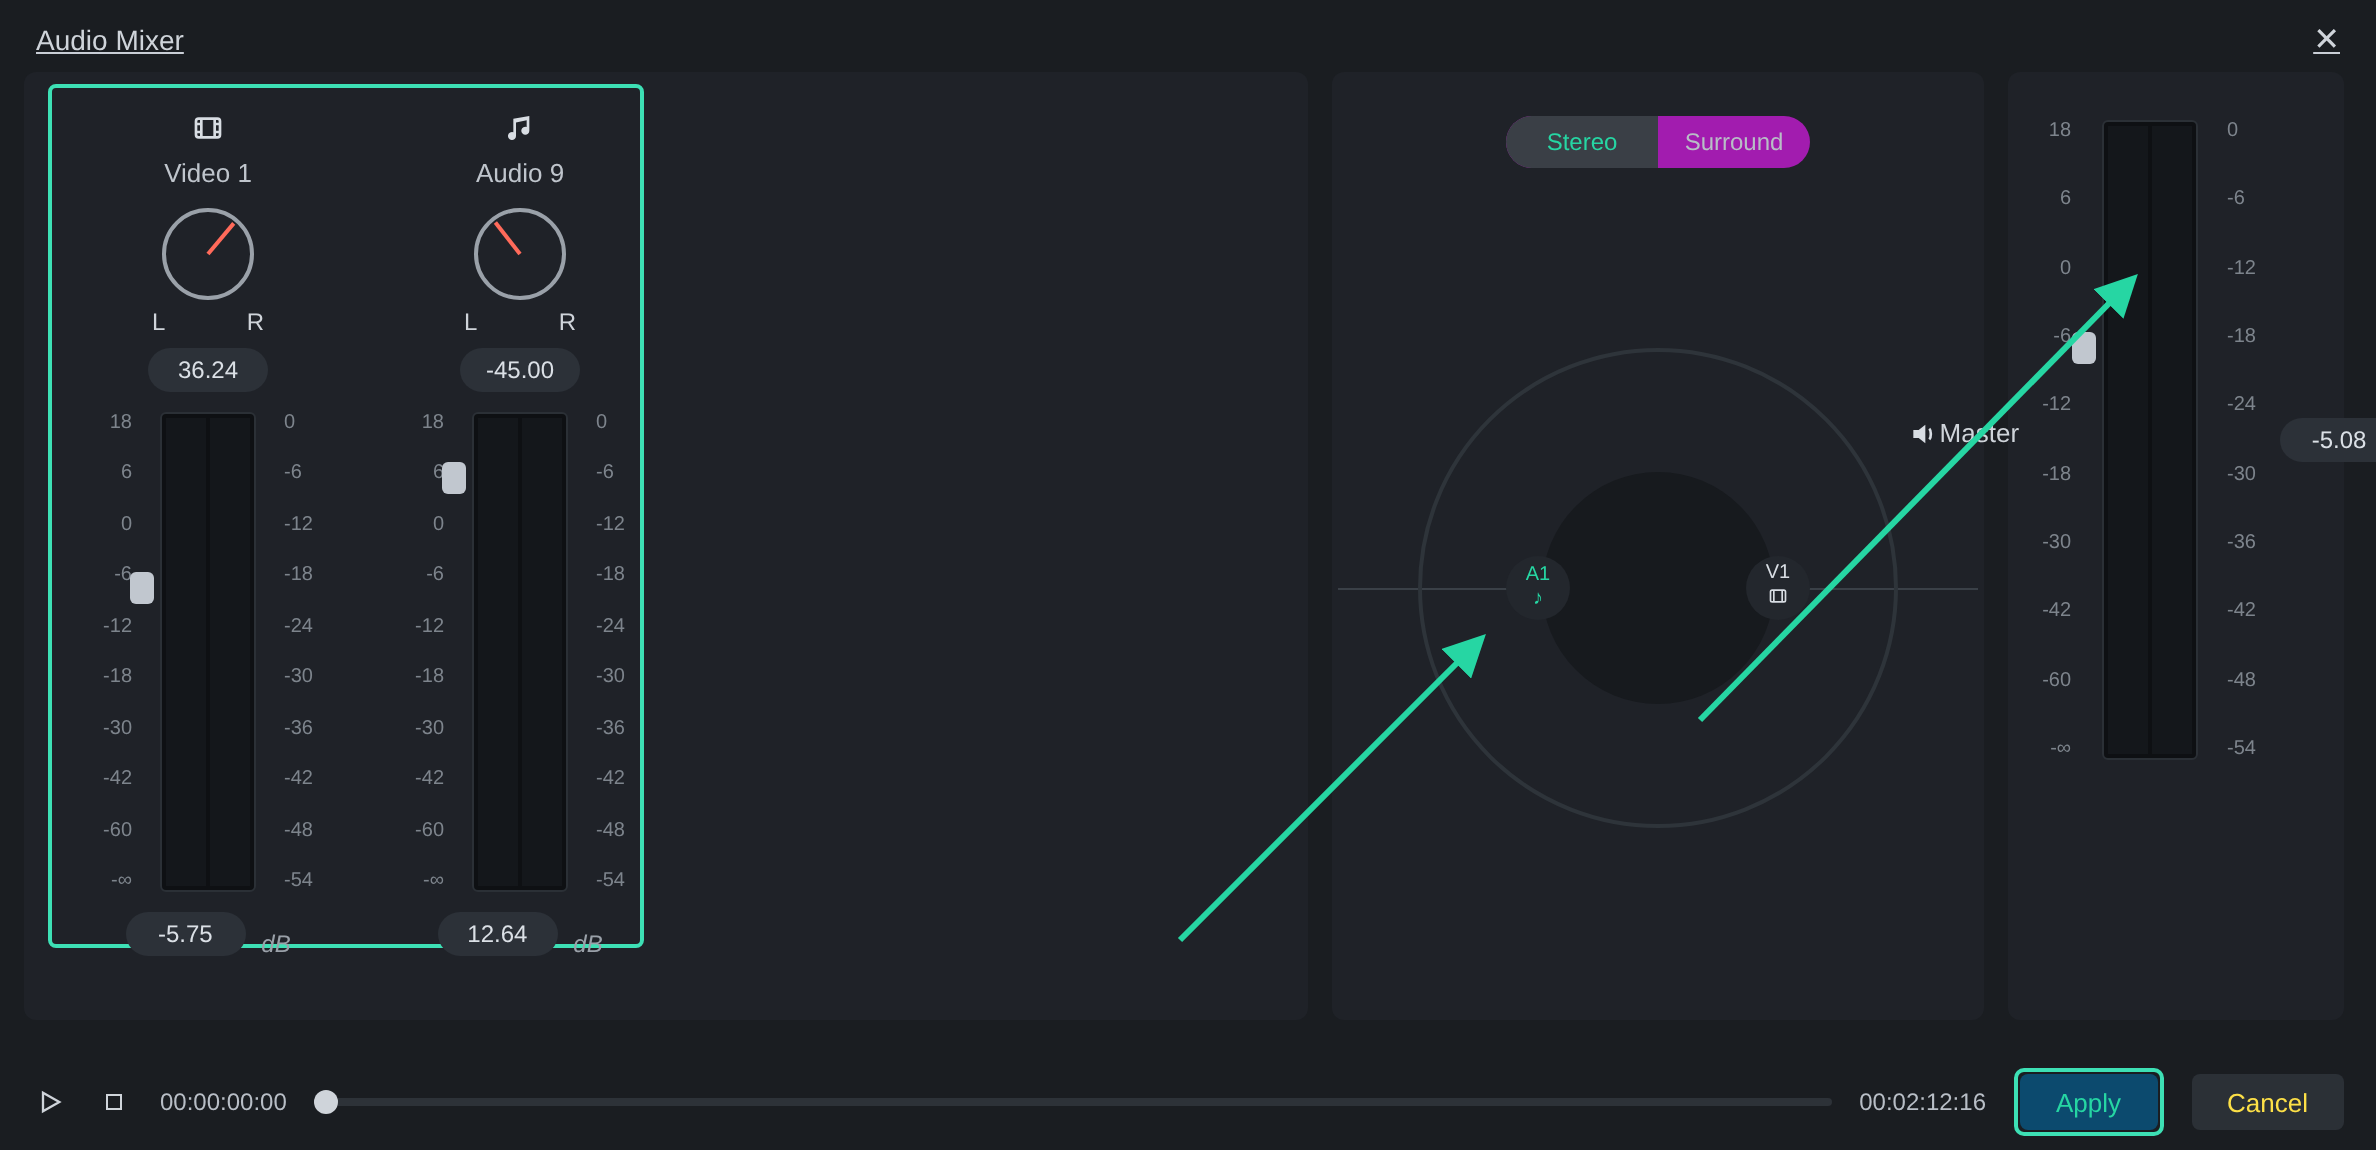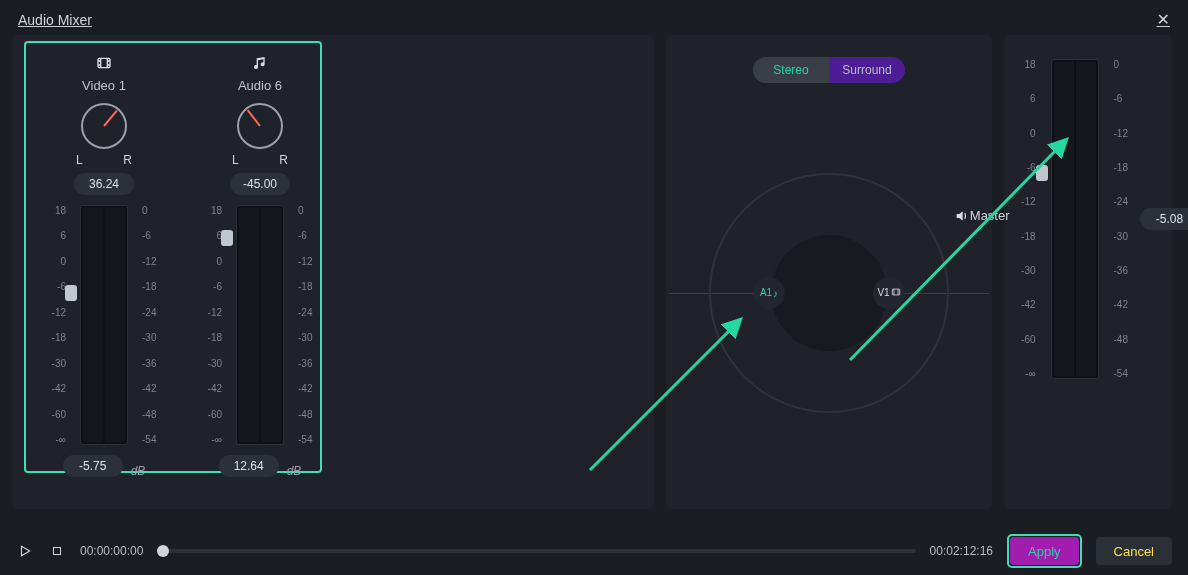--- a/index.html
+++ b/index.html
@@ -124,21 +124,21 @@
 
   .db-row {
     display:flex; align-items:center; gap:8px; margin-top:10px;
   }
   .db-unit { color:#9aa1a9; font-size:12px;font-style:italic; }
 
   
   .mode-toggle {
     margin-top:22px;
     display:flex;
-    background:#4c1d95;
+    background:#a21caf;
     border-radius:14px;
     overflow:hidden;
     height:26px;
   }
   .mode-btn {
     width:76px;
     display:flex; align-items:center; justify-content:center;
     font-size:12px; color:#b8bec6; cursor:pointer;
   }
   .mode-btn.active { background:#3a3f46; color:#26d6a3; }
@@ -160,21 +160,21 @@
     border-radius:50%;
     display:flex; align-items:center; justify-content:center;
   }
   .ring-line {
     position:absolute; top:50%; left:-40px; right:-40px;
     height:1px; background:#3a4047;
   }
   .node {
     width:32px; height:32px; border-radius:50%;
     background:#23272d;
-    display:flex; flex-direction:row; align-items:center; justify-content:center;
+    display:flex; flex-direction:column; align-items:center; justify-content:center;
     position:absolute;
     font-size:10px;
     gap:1px;
   }
   .node .n-label { font-size:10px; line-height:1; }
   .node .n-ico   { font-size:10px; }
   .node.a1 { left:44px; top:104px; color:#26d6a3; }
   .node.v1 { left:164px; top:104px; color:#d8dde3; }
 
   
@@ -223,21 +223,21 @@
     background:#cfd4da; border-radius:50%;
   }
   .btn {
     height:28px; padding:0 18px;
     display:flex; align-items:center; justify-content:center;
     border-radius:4px; font-size:13px; cursor:pointer;
   }
   .btn-apply-wrap {
     border:2px solid #3de0b5; border-radius:5px; padding:1px;
   }
-  .btn-apply  { background:#a21caf; color:#26d6a3; }
+  .btn-apply  { background:#0c4a6e; color:#26d6a3; }
   .btn-cancel { background:#2b3036; color:#fde047; }
 
   
   .arrows {
     position:absolute; inset:0; pointer-events:none;
   }
 
   svg.ico { width:16px; height:16px; }
 </style>
 </head>
@@ -307,21 +307,21 @@
         <span class="db-unit">dB</span>
       </div>
     </div>
 
     <div class="strip a1">
       <div class="track-icon">
         <svg class="ico" viewBox="0 0 24 24" fill="currentColor">
             <path d="M9 18a3 3 0 1 1-2-2.83V5l12-2v11a3 3 0 1 1-2-2.83V6.2L9 7.8V18z"></path>
           </svg>
       </div>
-      <div class="track-name">Audio  6</div>
+      <div class="track-name">Audio  9</div>
       <div class="pan-knob">
         <div class="needle" style="transform:translate(-50%,-100%) rotate(-38deg)"></div>
       </div>
       <div class="lr-row">
         <span>L</span>
         <span>R</span>
       </div>
       <div class="value-pill">-45.00</div>
 
       <div class="meter-wrap">

